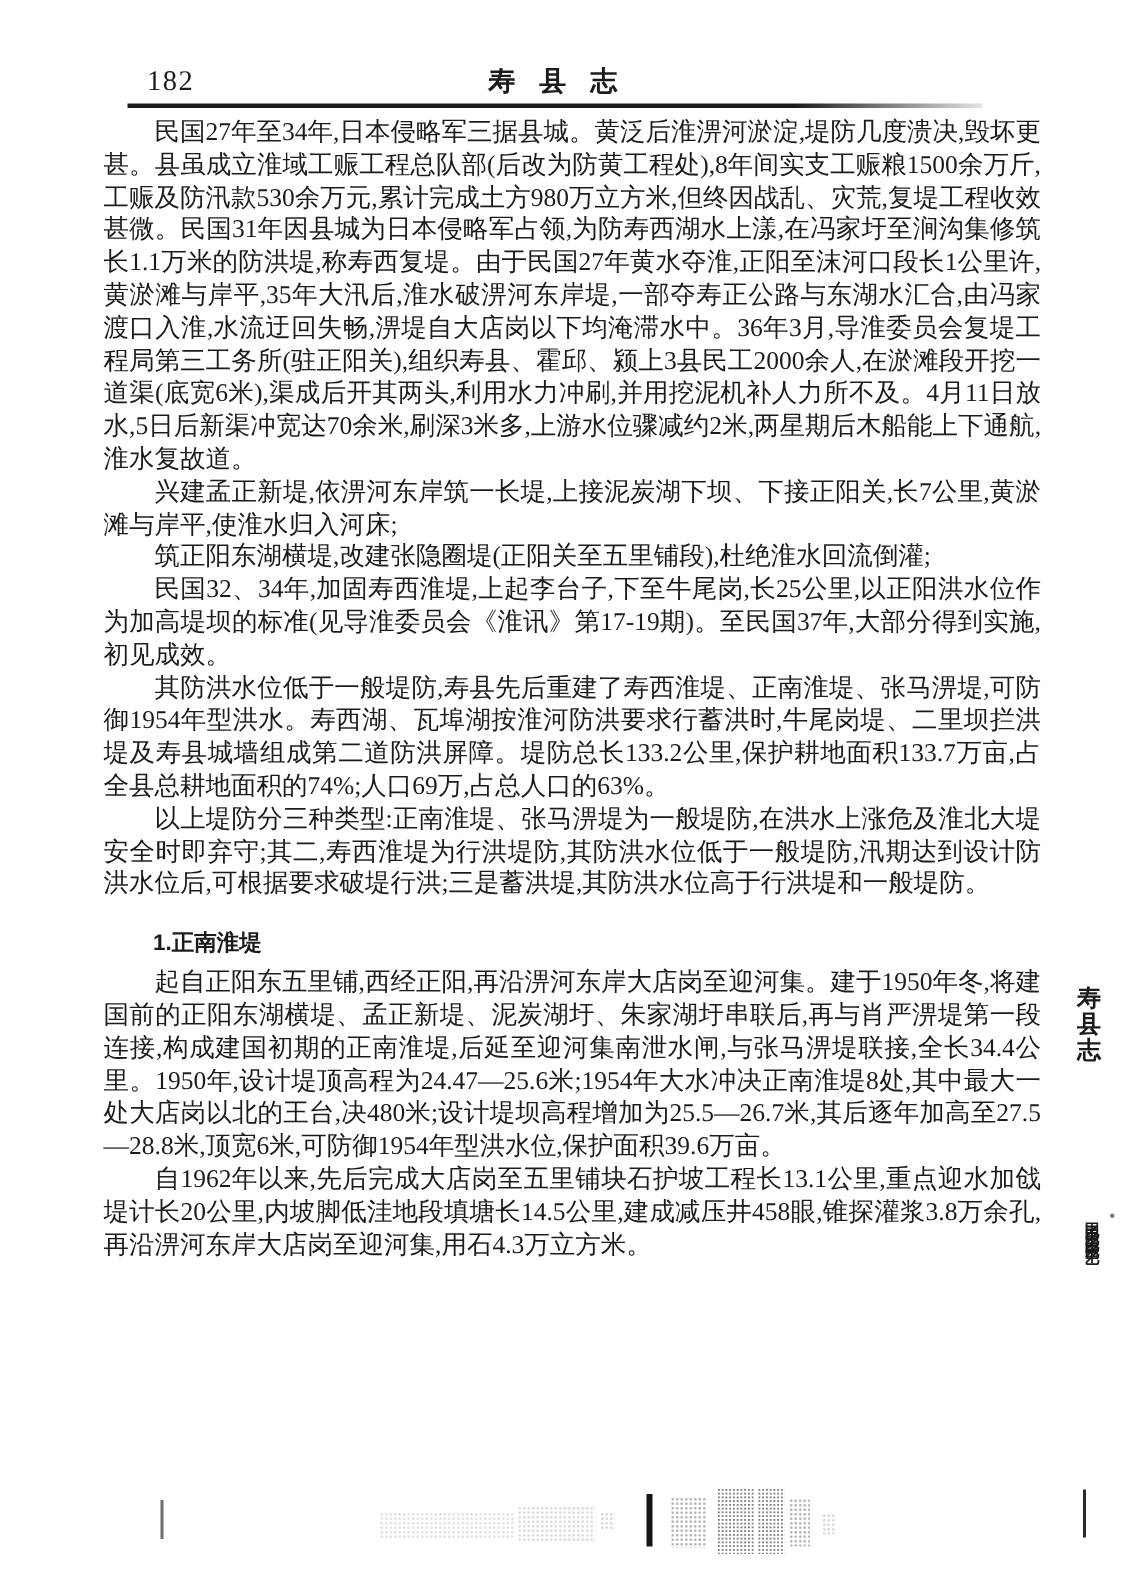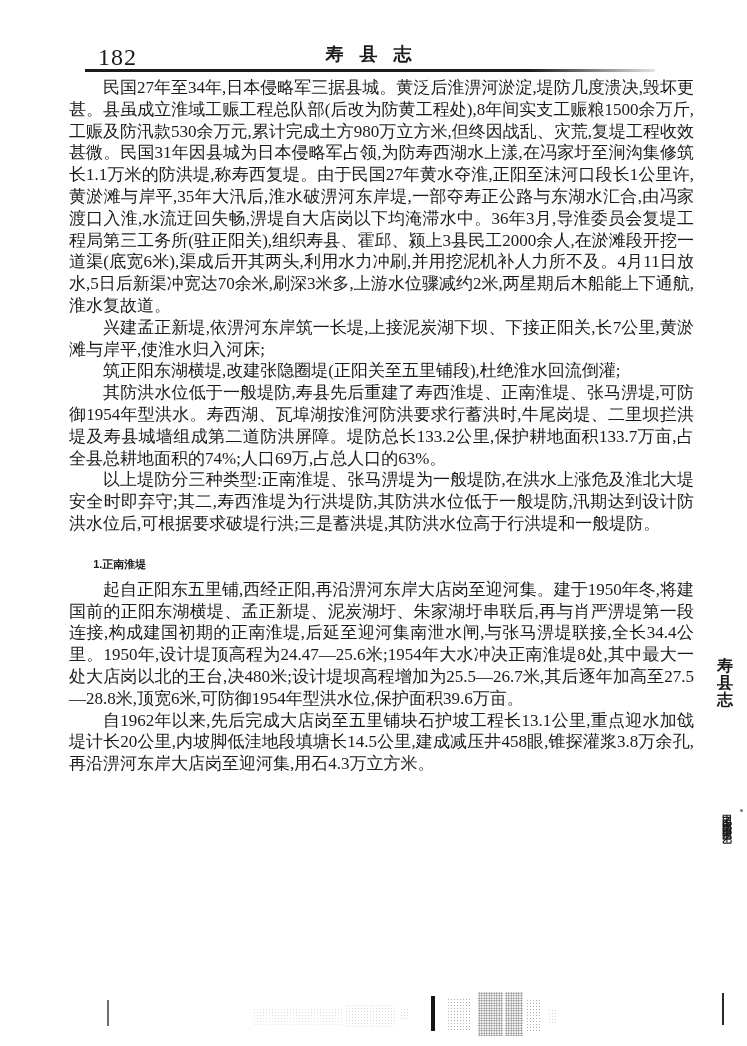--- a/index.html
+++ b/index.html
@@ -3,38 +3,38 @@
 <meta charset="utf-8">
 <style>
   html,body{margin:0;padding:0;}
   body{
     width:747px;height:1046px;position:relative;overflow:hidden;
     background:#ffffff;color:#1b1b1b;
     font-family:"Liberation Serif","DejaVu Serif",serif;
   }
   .pageno{
     position:absolute;left:98px;top:44px;
-    font-size:24px;letter-spacing:1px;
+    font-size:19px;letter-spacing:1px;
   }
   .htitle{
     position:absolute;left:85px;top:42px;width:567px;
     text-align:center;font-size:18px;font-weight:bold;
     letter-spacing:16px;text-indent:16px;
   }
   .hrule{
     position:absolute;left:85px;top:69px;width:570px;height:3px;
     background:linear-gradient(to right,#1b1b1b 0%,#1b1b1b 78%,rgba(27,27,27,0.12) 100%);
   }
   .bodytext{
     position:absolute;left:69px;top:77px;width:625px;
     font-size:17px;line-height:21.8px;text-align:justify;
   }
   .bodytext p{margin:0;text-indent:2em;}
   .sec-heading{
-    font-size:11px;font-weight:bold;line-height:22px;
+    font-size:15px;font-weight:bold;line-height:22px;
     margin:18px 0 4px 0;text-indent:2.2em;
     font-family:"Liberation Sans","DejaVu Sans",sans-serif;
   }
   .margin-title{
     position:absolute;left:714px;top:644px;
     writing-mode:vertical-rl;text-orientation:upright;
     font-size:16px;font-weight:bold;letter-spacing:17px;
     font-family:"Liberation Sans","DejaVu Sans",sans-serif;
   }
   .margin-marks{
@@ -65,20 +65,21 @@
 <body>
 
 <div class="pageno">182</div>
 <div class="htitle">寿县志</div>
 <div class="hrule"></div>
 
 <div class="bodytext">
   <p>民国27年至34年,日本侵略军三据县城。黄泛后淮淠河淤淀,堤防几度溃决,毁坏更甚。县虽成立淮域工赈工程总队部(后改为防黄工程处),8年间实支工赈粮1500余万斤,工赈及防汛款530余万元,累计完成土方980万立方米,但终因战乱、灾荒,复堤工程收效甚微。民国31年因县城为日本侵略军占领,为防寿西湖水上漾,在冯家圩至涧沟集修筑长1.1万米的防洪堤,称寿西复堤。由于民国27年黄水夺淮,正阳至沫河口段长1公里许,黄淤滩与岸平,35年大汛后,淮水破淠河东岸堤,一部夺寿正公路与东湖水汇合,由冯家渡口入淮,水流迂回失畅,淠堤自大店岗以下均淹滞水中。36年3月,导淮委员会复堤工程局第三工务所(驻正阳关),组织寿县、霍邱、颍上3县民工2000余人,在淤滩段开挖一道渠(底宽6米),渠成后开其两头,利用水力冲刷,并用挖泥机补人力所不及。4月11日放水,5日后新渠冲宽达70余米,刷深3米多,上游水位骤减约2米,两星期后木船能上下通航,淮水复故道。</p>
   <p>兴建孟正新堤,依淠河东岸筑一长堤,上接泥炭湖下坝、下接正阳关,长7公里,黄淤滩与岸平,使淮水归入河床;</p>
   <p>筑正阳东湖横堤,改建张隐圈堤(正阳关至五里铺段),杜绝淮水回流倒灌;</p>
+  <p>民国32、34年,加固寿西淮堤,上起李台子,下至牛尾岗,长25公里,以正阳洪水位作为加高堤坝的标准(见导淮委员会《淮讯》第17-19期)。至民国37年,大部分得到实施,初见成效。</p>
   <p>其防洪水位低于一般堤防,寿县先后重建了寿西淮堤、正南淮堤、张马淠堤,可防御1954年型洪水。寿西湖、瓦埠湖按淮河防洪要求行蓄洪时,牛尾岗堤、二里坝拦洪堤及寿县城墙组成第二道防洪屏障。堤防总长133.2公里,保护耕地面积133.7万亩,占全县总耕地面积的74%;人口69万,占总人口的63%。</p>
   <p>以上堤防分三种类型:正南淮堤、张马淠堤为一般堤防,在洪水上涨危及淮北大堤安全时即弃守;其二,寿西淮堤为行洪堤防,其防洪水位低于一般堤防,汛期达到设计防洪水位后,可根据要求破堤行洪;三是蓄洪堤,其防洪水位高于行洪堤和一般堤防。</p>
   <div class="sec-heading">1.正南淮堤</div>
   <p>起自正阳东五里铺,西经正阳,再沿淠河东岸大店岗至迎河集。建于1950年冬,将建国前的正阳东湖横堤、孟正新堤、泥炭湖圩、朱家湖圩串联后,再与肖严淠堤第一段连接,构成建国初期的正南淮堤,后延至迎河集南泄水闸,与张马淠堤联接,全长34.4公里。1950年,设计堤顶高程为24.47—25.6米;1954年大水冲决正南淮堤8处,其中最大一处大店岗以北的王台,决480米;设计堤坝高程增加为25.5—26.7米,其后逐年加高至27.5—28.8米,顶宽6米,可防御1954年型洪水位,保护面积39.6万亩。</p>
   <p>自1962年以来,先后完成大店岗至五里铺块石护坡工程长13.1公里,重点迎水加戗堤计长20公里,内坡脚低洼地段填塘长14.5公里,建成减压井458眼,锥探灌浆3.8万余孔,再沿淠河东岸大店岗至迎河集,用石4.3万立方米。</p>
 </div>
 
 <div class="margin-title">寿县志</div>
 <div class="margin-marks">甲乙甲乙甲乙甲乙甲乙</div>
 <div class="margin-line"></div>

